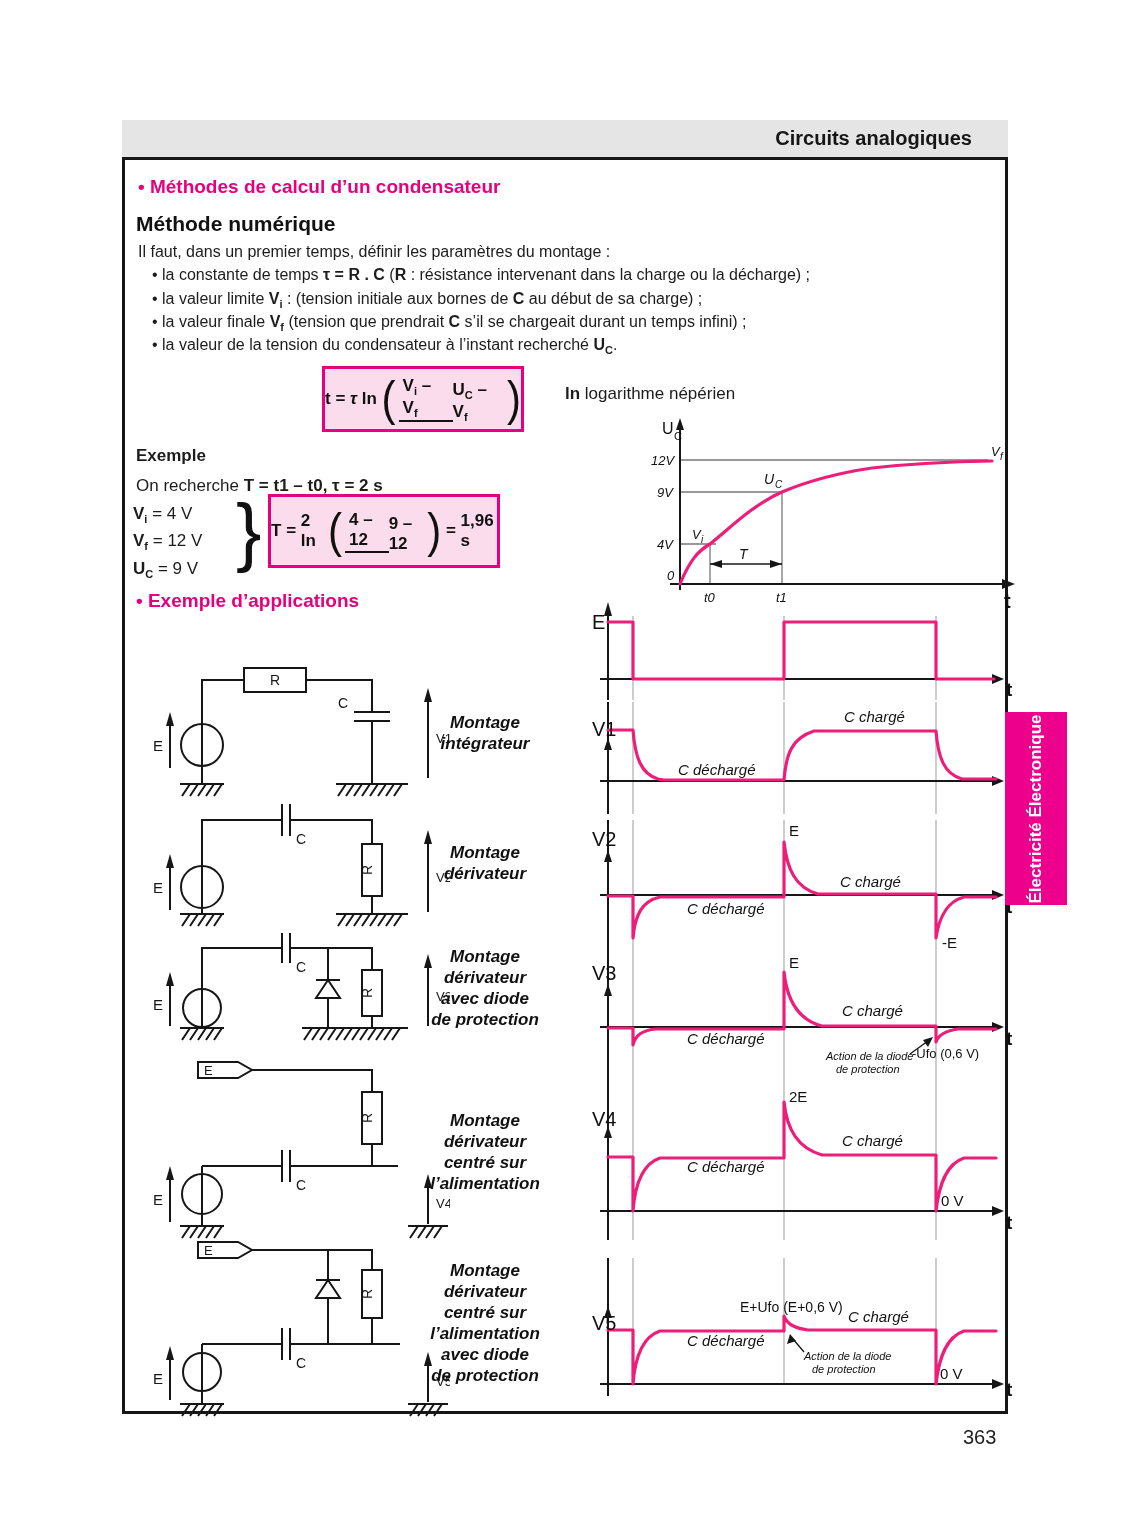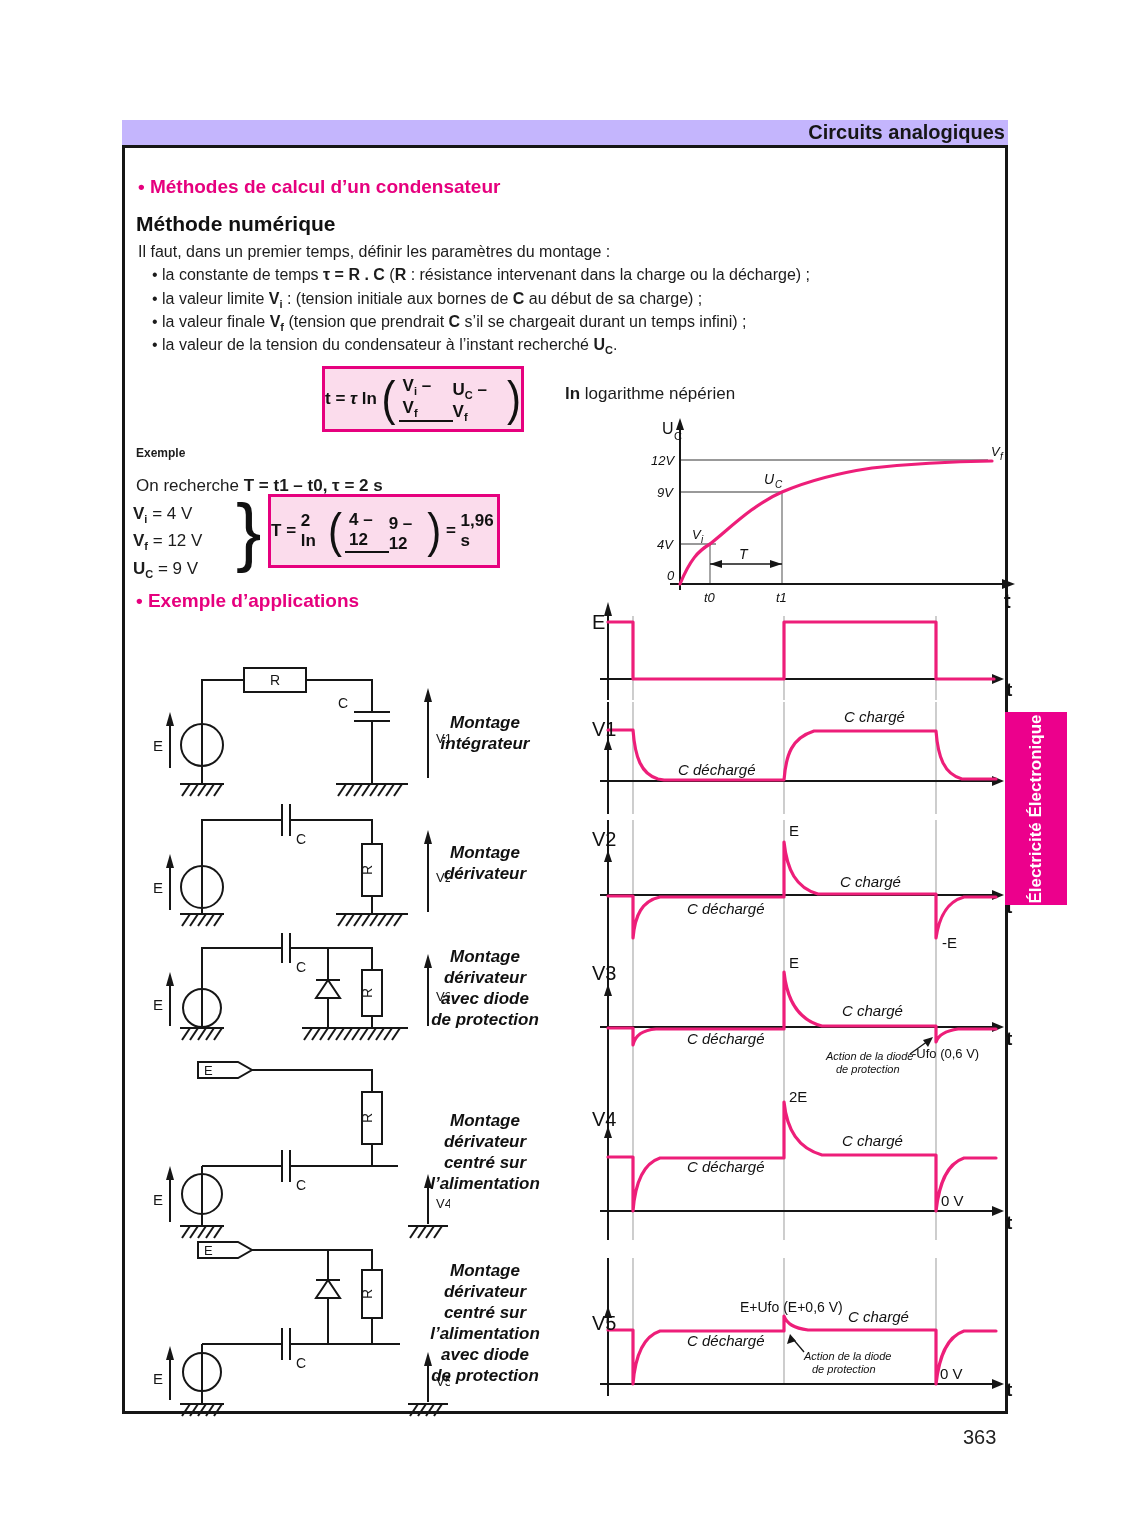--- a/index.html
+++ b/index.html
@@ -1,22 +1,22 @@
 <!DOCTYPE html>
 <html><head>
 <meta charset="utf-8">
 <style>
   html,body{margin:0;padding:0;background:#fff;}
   #page{position:relative;width:1125px;height:1539px;background:#fff;
         font-family:"Liberation Sans",sans-serif;color:#1c1c1c;overflow:hidden;}
   #doc-border{position:absolute;left:122px;top:120px;width:886px;height:1294px;
         border:3px solid #161616;background:#fff;box-sizing:border-box;}
-  #header-bar{position:absolute;left:0;top:0;width:100%;height:28px;background:#c4b5fd;
+  #header-bar{position:absolute;left:0;top:0;width:100%;height:40px;background:#e5e5e5;
         border-bottom:3px solid #161616;box-sizing:border-box;
-        display:flex;align-items:center;justify-content:flex-end;padding-right:3px;}
+        display:flex;align-items:center;justify-content:flex-end;padding-right:36px;}
   #header-bar span{font-size:20px;font-weight:bold;color:#161616;}
   .abs{position:absolute;}
   .magenta-head{color:#e6007e;font-weight:bold;font-size:19px;}
   .black-head{font-weight:bold;font-size:21px;color:#111;}
   .body-txt{font-size:16px;color:#1c1c1c;}
   .bullet-line{font-size:16px;color:#1c1c1c;width:856px;}
   .bullet-line b{font-weight:bold;}
   sub{font-size:11px;}
   .fbox{background:#fbdcec;border:3px solid #e6007e;display:flex;align-items:center;
         justify-content:center;font-weight:bold;font-size:17px;color:#111;box-sizing:border-box;}
@@ -68,21 +68,21 @@
       <span class="num"><span>V</span><sub>i</sub> <span>–</span> <span>V</span><sub>f</sub></span>
       <span class="den"><span>U</span><sub>C</sub> <span>–</span> <span>V</span><sub>f</sub></span>
     </span>
     <span class="paren">)</span>
   </div>
 
   <div class="abs" style="left:565px;top:384px;font-size:17px;">
     <b>ln</b><span> logarithme népérien</span>
   </div>
 
-  <div class="abs" style="left:136px;top:446px;font-size:12px;font-weight:bold;">Exemple</div>
+  <div class="abs" style="left:136px;top:446px;font-size:17px;font-weight:bold;">Exemple</div>
   <div class="abs" style="left:136px;top:476px;font-size:17px;">
     <span>On recherche </span><b>T = t1 – t0</b><b>, </b><b>τ = 2 s</b>
   </div>
 
   <div class="abs" style="left:133px;top:503px;font-size:17px;line-height:21px;">
     <div><b><span>V</span><sub>i</sub></b> <span>=   4 V</span></div>
     <div><b><span>V</span><sub>f</sub></b> <span>= 12 V</span></div>
     <div><b><span>U</span><sub>C</sub></b> <span>=   9 V</span></div>
   </div>
   <div class="abs brace" style="left:236px;top:496px;">}</div>

